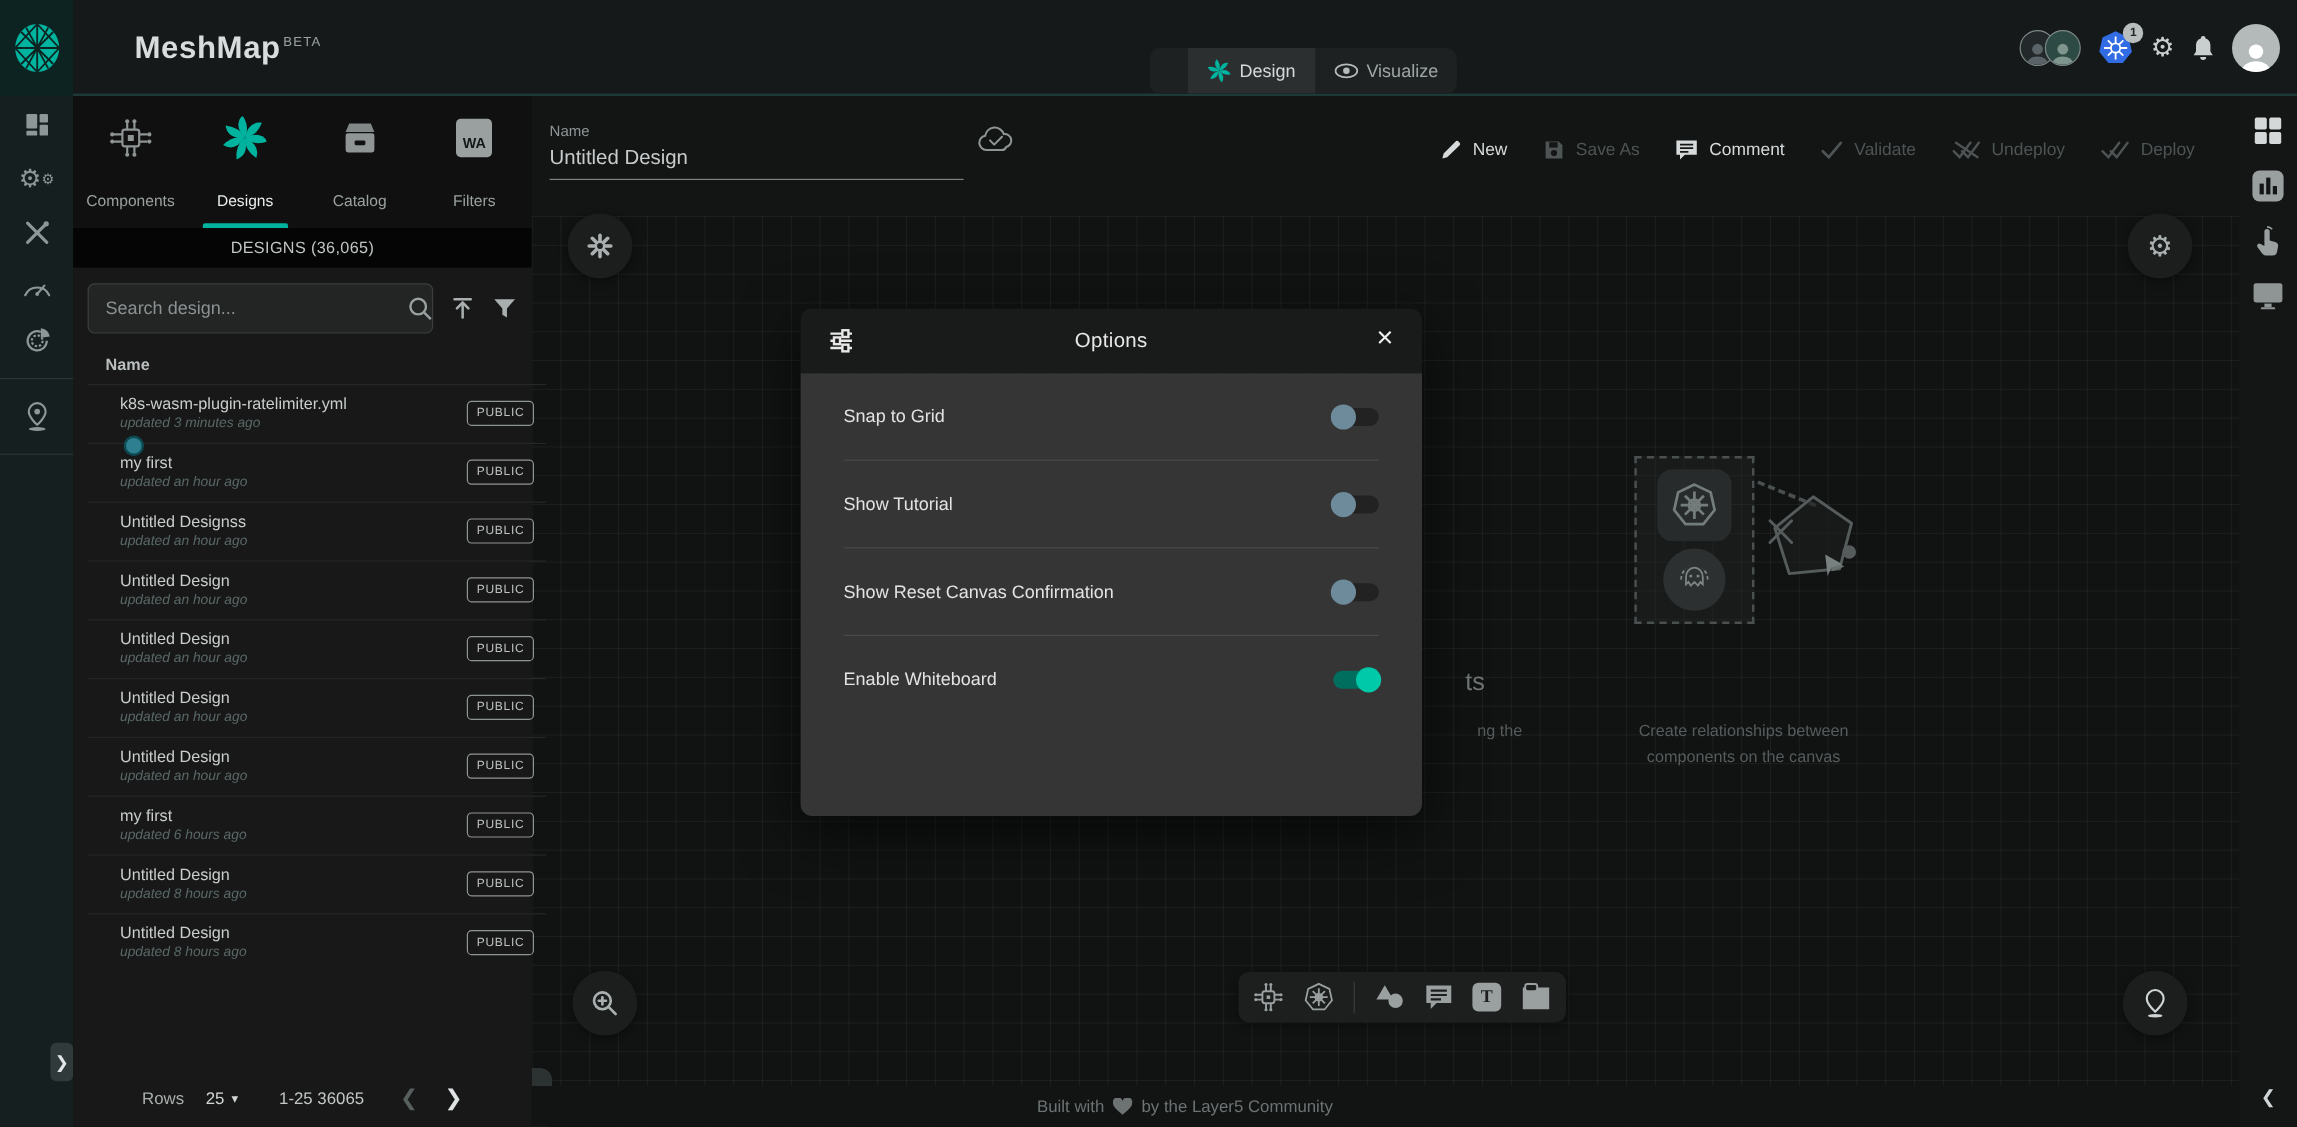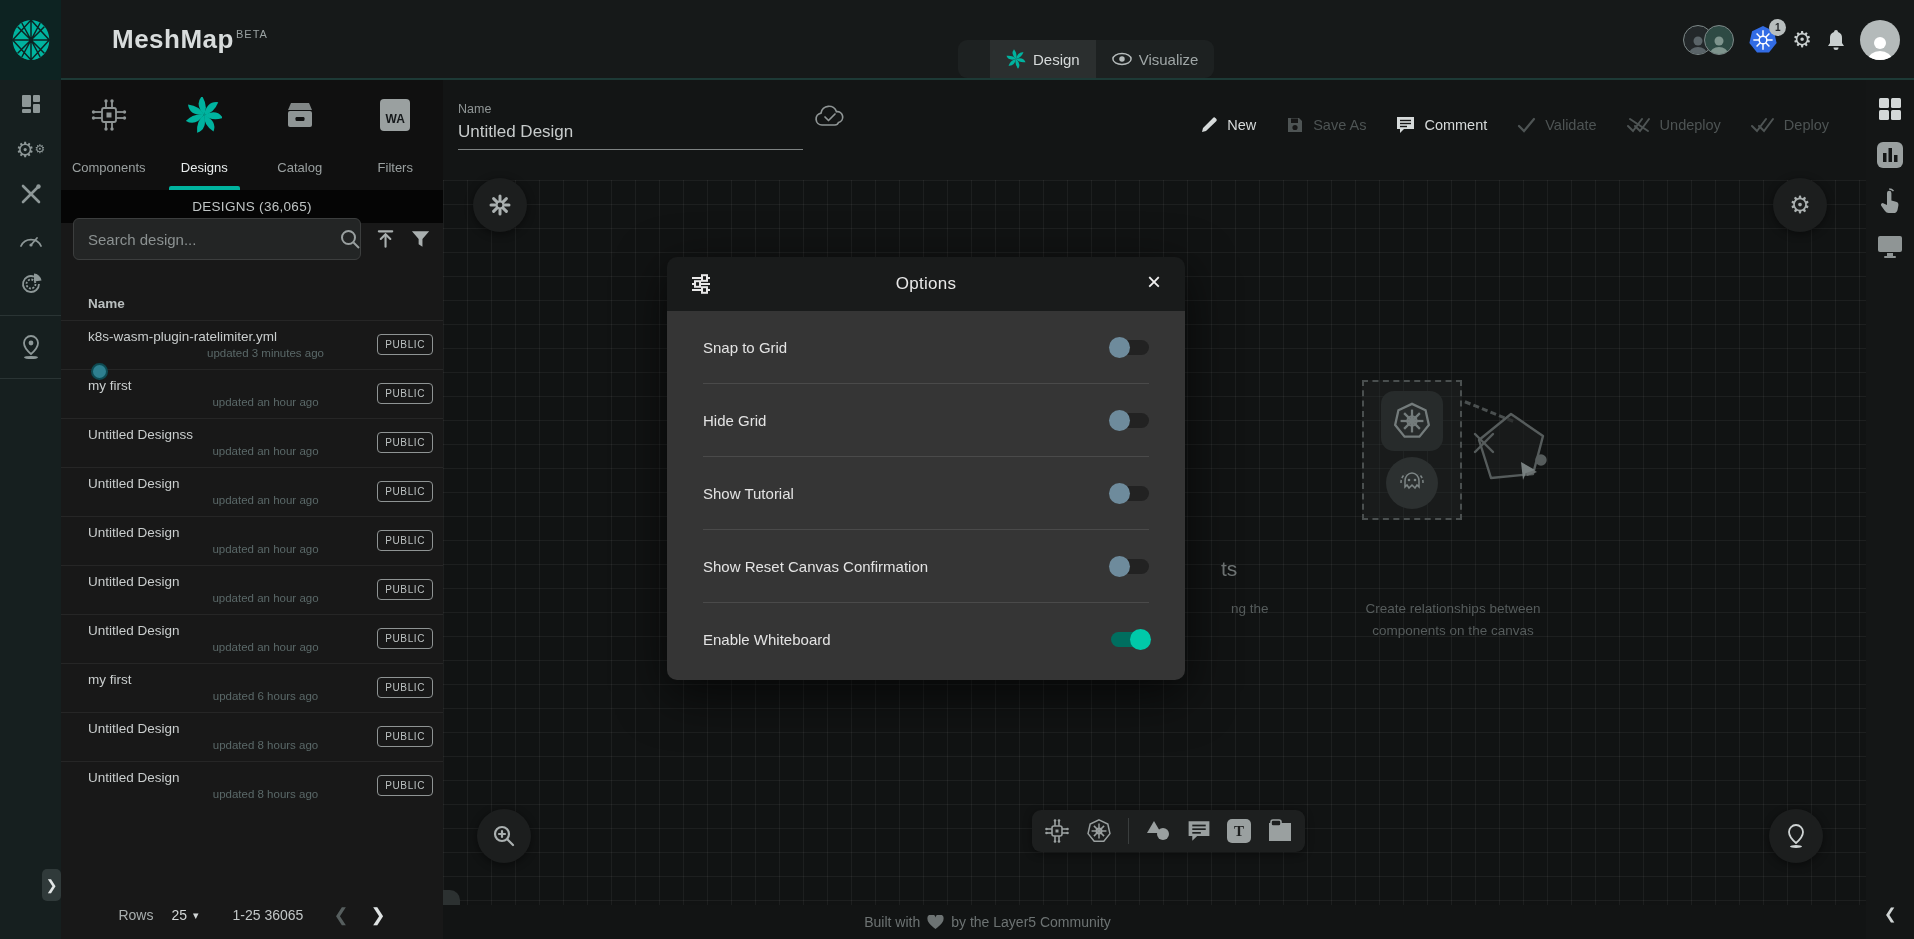--- a/index.html
+++ b/index.html
@@ -35,31 +35,31 @@
   
   #left-panel{left:61px;top:80px;width:382px;height:859px;background:#181818;z-index:20;}
   #panel-tabs{position:absolute;left:0;top:0;width:382px;height:110px;background:#101010;display:flex;}
   .panel-tab{flex:1;display:flex;flex-direction:column;align-items:center;justify-content:center;gap:25px;cursor:pointer;position:relative;}
   .panel-tab .tab-label{font-size:13px;color:#9aa0a0;}
   .panel-tab.active .tab-label{color:#e8ecec;}
   .tab-underline{position:absolute;left:12px;right:12px;bottom:0;height:4px;background:#00B39F;border-radius:2px 2px 0 0;}
   .tab-icon{height:40px;display:flex;align-items:center;justify-content:center;color:#8f9595;}
   #section-band{position:absolute;left:0;top:110px;width:382px;height:33px;background:#050505;display:flex;align-items:center;justify-content:center;}
   #section-band span{color:#bfc4c4;font-size:13.5px;letter-spacing:.3px;}
-  #search-row{position:absolute;left:12px;top:137px;width:358px;height:44px;display:flex;align-items:center;}
+  #search-row{position:absolute;left:12px;top:155px;width:358px;height:44px;display:flex;align-items:center;}
   #search-input{width:298px;height:42px;background:#232525;border:1px solid #3c3e3e;border-radius:6px;color:#cfcfcf;
     font-size:15px;padding:0 38px 0 14px;outline:none;font-family:"Liberation Sans",sans-serif;}
   #search-input::placeholder{color:#8b9191;}
   #search-glyph{position:absolute;left:266px;top:11px;color:#9aa0a0;}
   .search-side-icon{margin-left:14px;color:#a9afaf;cursor:pointer;}
   #col-header{position:absolute;left:27px;top:216px;color:#b9bebe;font-size:13.5px;font-weight:bold;}
-  #design-list{position:absolute;left:0;top:240px;width:382px;}
+  #design-list{position:absolute;left:12px;top:240px;width:382px;}
   .design-row{height:49px;border-top:1px solid #262626;position:relative;padding:8px 0 0 27px;cursor:pointer;}
   .design-name{color:#c9cdcd;font-size:13.5px;}
-  .design-updated{color:#5a6868;font-size:11.5px;margin-top:3px;text-align:center;}
+  .design-updated{color:#5a6868;font-size:11.5px;font-style:italic;margin-top:3px;}
   .design-badge{position:absolute;right:10px;top:13px;border:1px solid #8f9494;border-radius:4px;color:#bcc1c1;
     font-size:10px;letter-spacing:.6px;padding:4px 7px;}
   #row-owner-avatar{position:absolute;left:30px;top:42px;width:17px;height:17px;border-radius:50%;
     background:#2e7f8f;border:2px solid #0e4a52;z-index:2;}
   #pagination{position:absolute;left:0;top:815px;width:382px;height:40px;display:flex;align-items:center;justify-content:center;gap:0;
     color:#b9bebe;font-size:14px;}
   #rows-label{color:#a9afaf;}
   #per-page{margin-left:18px;color:#d2d6d6;}
   #per-page-caret{margin-left:6px;font-size:11px;color:#d2d6d6;cursor:pointer;}
   #range-label{margin-left:34px;color:#c2c7c7;}
@@ -661,26 +661,20 @@
     <div id="modal-close">×</div>
   </div>
   <div id="modal-body">
     <div class="opt-row">
       <span class="opt-label">Snap to Grid</span>
       <div class="toggle">
           <div class="thumb"></div>
         </div>
     </div>
     <div class="opt-row">
-      <span class="opt-label">Hide Grid</span>
-      <div class="toggle">
-          <div class="thumb"></div>
-        </div>
-    </div>
-    <div class="opt-row">
       <span class="opt-label">Show Tutorial</span>
       <div class="toggle">
           <div class="thumb"></div>
         </div>
     </div>
     <div class="opt-row">
       <span class="opt-label">Show Reset Canvas Confirmation</span>
       <div class="toggle">
           <div class="thumb"></div>
         </div>

